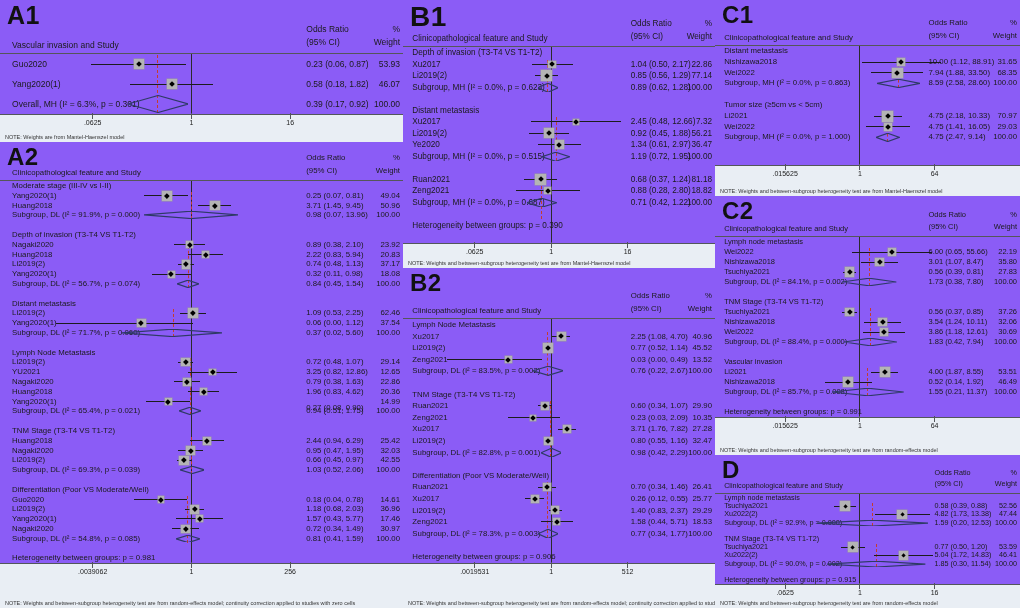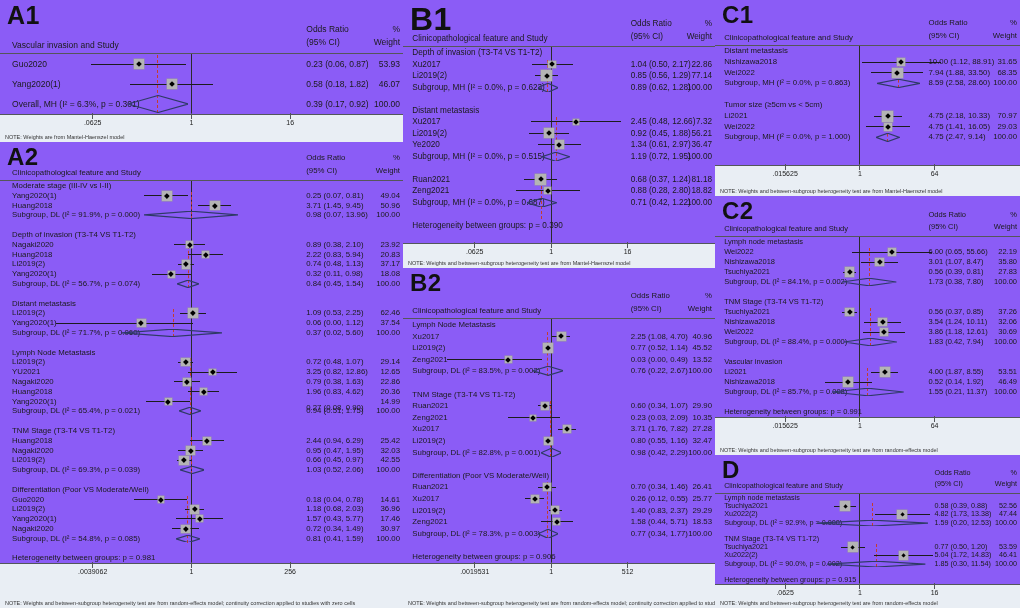--- a/index.html
+++ b/index.html
@@ -358,21 +358,21 @@
         <div class="ticklab" style="left: 23%;">.0039062</div>
         <div class="tickmark" style="left: calc(47.5% - 0.5px);"></div>
         <div class="ticklab" style="left: 47.5%;">1</div>
         <div class="tickmark" style="left: calc(72% - 0.5px);"></div>
         <div class="ticklab" style="left: 72%;">256</div>
         <div class="pnote">NOTE: Weights and between-subgroup heterogeneity test are from random-effects model; continuity correction applied to studies with zero cells</div>
       </div>
     </div>
     <div class="panel" style="left: 403px; top: 0px; width: 312px; height: 268px; font-size: 8.2px;">
       <div class="p-head" style="height: 46px;">
-        <div class="p-title" style="font-size: 32px;">B1</div>
+        <div class="p-title" style="font-size: 28px;">B1</div>
         <div class="study-h">Clinicopathological feature and Study</div>
         <div class="or-h" style="left: 73%;">
           <div>Odds Ratio</div>
           <div>(95% CI)</div>
         </div>
         <div class="wt-h">
           <div>%</div>
           <div>Weight</div>
         </div>
       </div>

